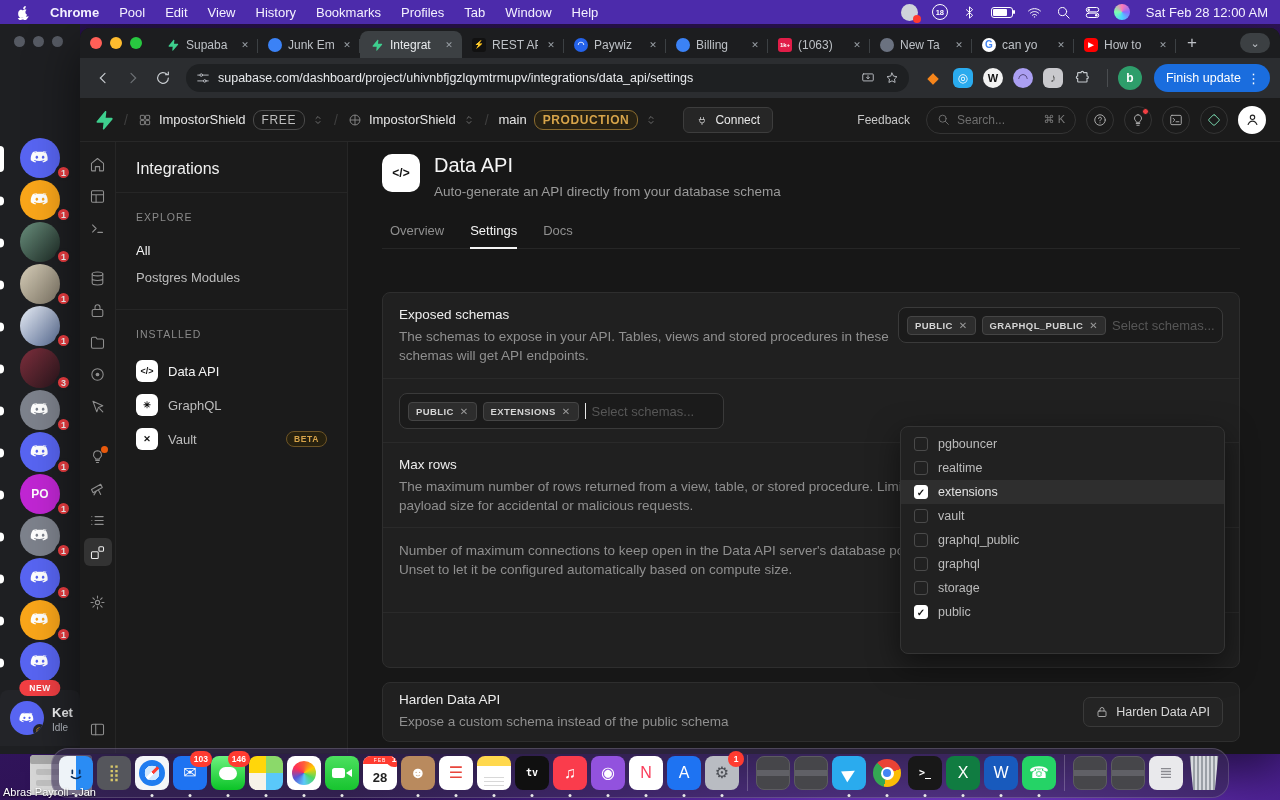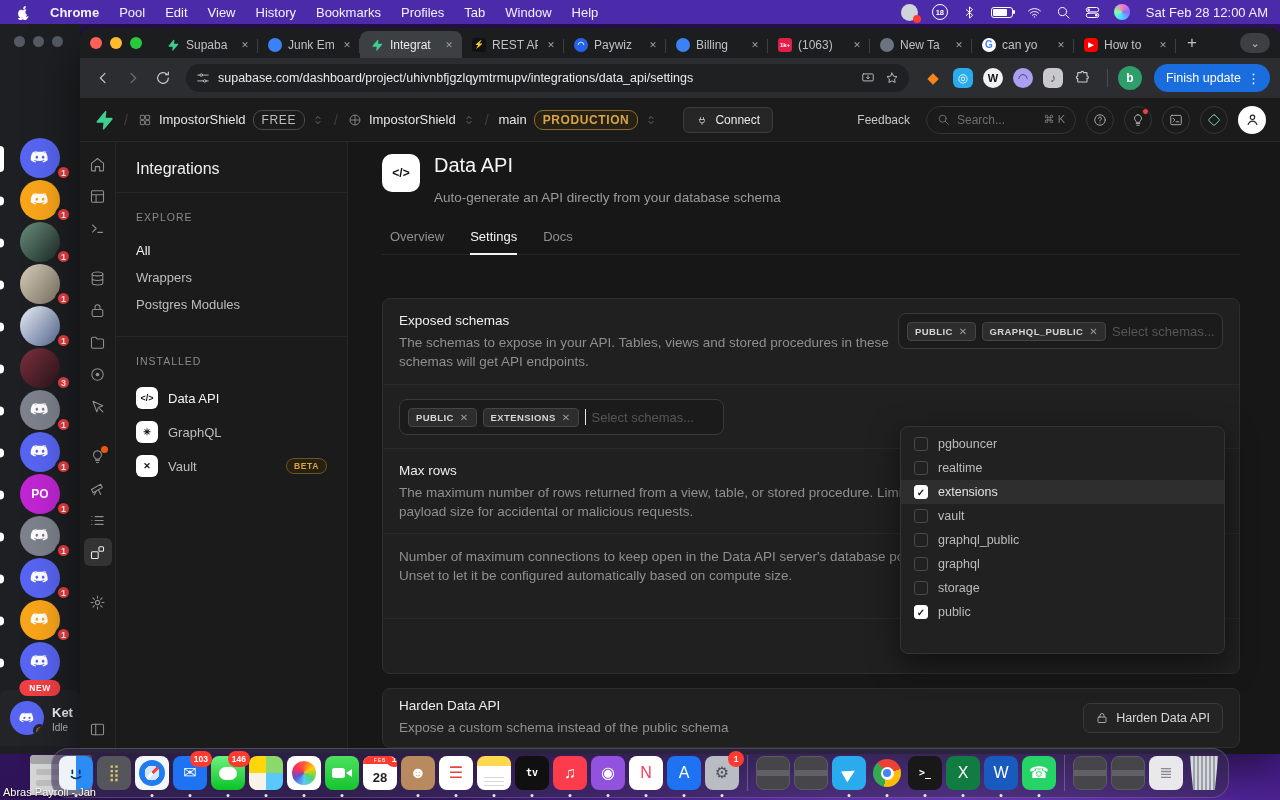--- a/index.html
+++ b/index.html
@@ -129,21 +129,21 @@
   .sp-item{display:flex;align-items:center;gap:10px;font-size:13px;color:#bdbdbd;padding:6px 0;cursor:default;}
   .sp-item.active{color:#f5f5f5;}
   .sp-divider{border-bottom:1px solid #262626;margin-top:12px;}
   .sp-ic{width:22px;height:22px;border-radius:6px;background:#fff;color:#111;font-size:9px;font-weight:bold;display:flex;align-items:center;justify-content:center;flex:none;}
   .sp-beta{margin-left:auto;font-size:8.5px;letter-spacing:.6px;font-weight:bold;color:#d7a44a;border:1px solid #6d5425;background:#27210f;border-radius:8px;padding:2px 7px;}
 
   .smain{flex:1;padding:0 40px 0 34px;position:relative;}
   .pghead{display:flex;gap:14px;padding-top:12px;align-items:flex-start;}
   .pgicon{width:38px;height:38px;border-radius:10px;background:#fff;color:#111;font-weight:bold;font-size:12px;display:flex;align-items:center;justify-content:center;}
   .pgtitle{font-size:20px;color:#f5f5f5;}
-  .pgsub{font-size:13.5px;color:#9a9a9a;margin-top:13px;}
+  .pgsub{font-size:13.5px;color:#9a9a9a;margin-top:7px;}
   .pgtabs{display:flex;gap:26px;margin-top:24px;border-bottom:1px solid #262626;padding-left:8px;}
   .pgtab{font-size:13px;color:#8f8f8f;padding-bottom:10px;position:relative;cursor:default;}
   .pgtab.active{color:#f5f5f5;}
   .pgtab.active::after{content:"";position:absolute;left:0;right:0;bottom:-1px;height:2px;background:#f5f5f5;}
 
   .card{background:#202020;border:1px solid #2e2e2e;border-radius:8px;margin-top:43px;width:858px;}
   .srow{display:flex;justify-content:space-between;padding:14px 16px;border-bottom:1px solid #2a2a2a;}
   .srow:last-child{border-bottom:none;}
   .srow-left{width:540px;}
   .srow-title{font-size:13.5px;color:#ededed;margin-bottom:6px;}
@@ -687,23 +687,20 @@
             </div>
           </div>
 
         <div class="sidepanel">
           <div class="sp-title">Integrations</div>
           <div>
               <div class="sp-section">
                 <div class="sp-label">EXPLORE</div>
                 <div class="sp-item active">
                   <span>All</span>
-                </div>
-                <div class="sp-item">
-                  <span>Wrappers</span>
                 </div>
                 <div class="sp-item">
                   <span>Postgres Modules</span>
                 </div>
               </div>
               <div class="sp-divider"></div>
               <div class="sp-section">
                 <div class="sp-label">INSTALLED</div>
                 <div class="sp-item active">
                   <span class="sp-ic">&lt;/&gt;</span>

